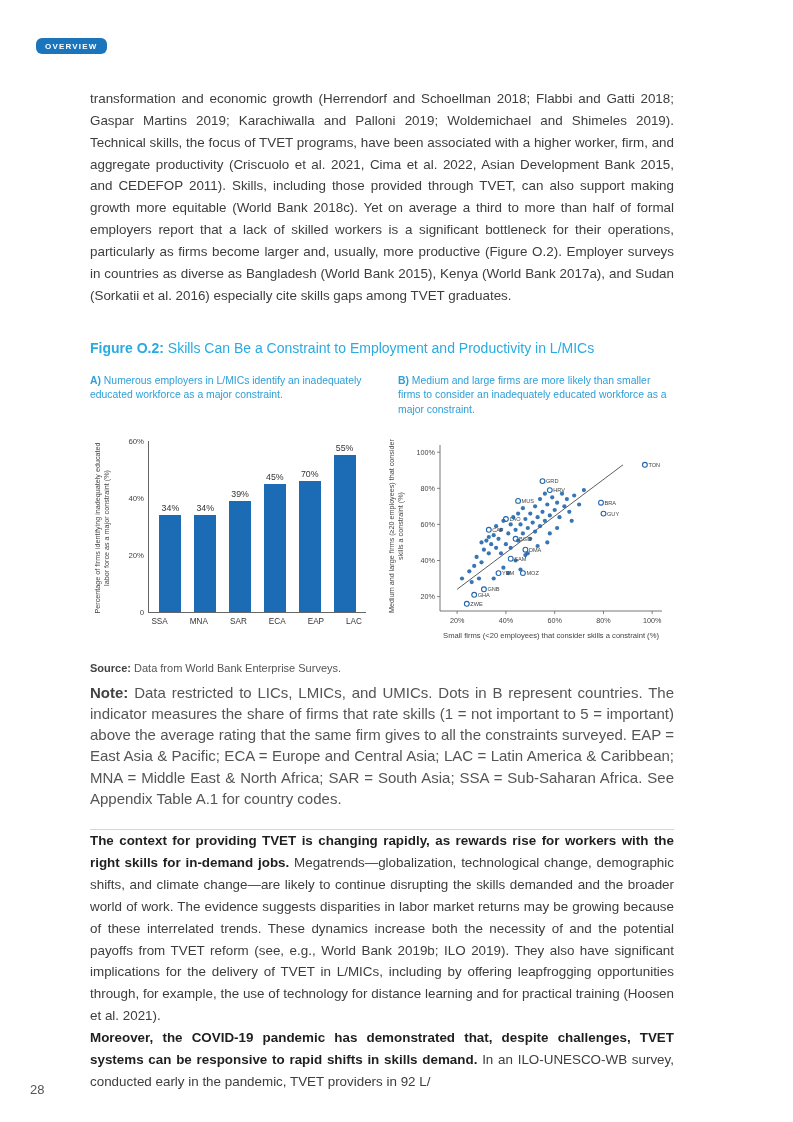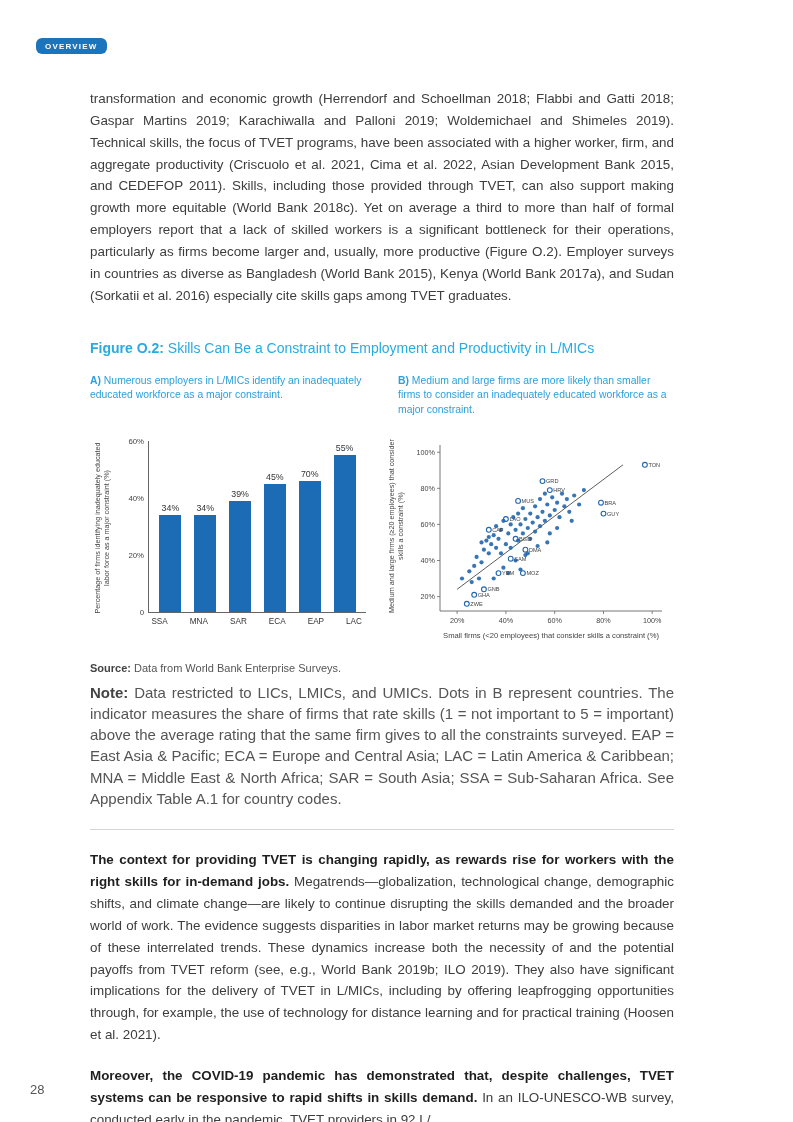--- a/index.html
+++ b/index.html
@@ -4,21 +4,21 @@
 <style>
   * { margin:0; padding:0; box-sizing:border-box; }
   html,body { background:#e8e8e8; }
   body { font-family:"Liberation Sans", sans-serif; }
   .page { position:relative; width:793px; height:1122px; background:#ffffff; margin:0 auto; overflow:hidden; }
   .badge { position:absolute; left:36px; top:38px; background:#1b75bc; color:#fff;
            font-size:8px; font-weight:bold; letter-spacing:1.2px; padding:4px 9px 3px 9px; border-radius:6px; }
   .content { position:absolute; left:90px; top:88px; width:584px; }
   p.body { font-size:13.4px; line-height:1.63; color:#3d3d3d; text-align:justify; }
   p.body strong { color:#1f1f1f; }
-  .para { margin-top:19px; }
+  .para { }
   .fig-title { margin-top:33px; font-size:14px; line-height:1.4; color:#29abe2; }
   .fig-label { font-weight:bold; color:#29abe2; }
   .captions { display:flex; justify-content:space-between; margin-top:15px; }
   .cap { width:276px; font-size:10.4px; line-height:1.38; color:#2e9fd8; }
   .cap-lead { font-weight:bold; }
   .charts { display:flex; justify-content:space-between; margin-top:18px; }
   
   .bar-chart { display:flex; }
   .vlabel { position:relative; flex:none; }
   .vlabel span { position:absolute; left:50%; top:50%; transform:translate(-50%,-50%) rotate(-90deg);

